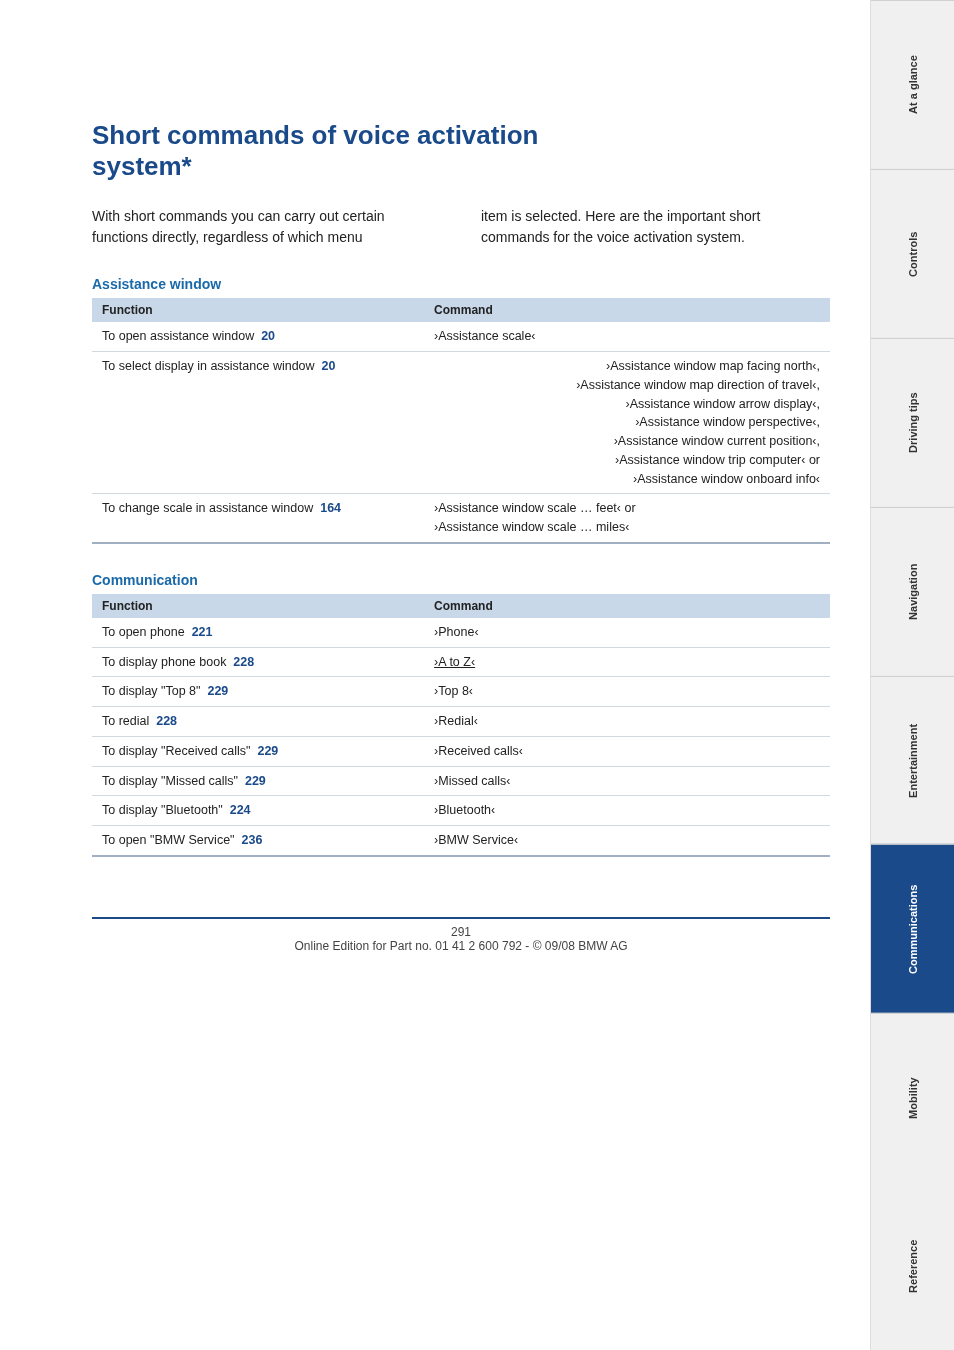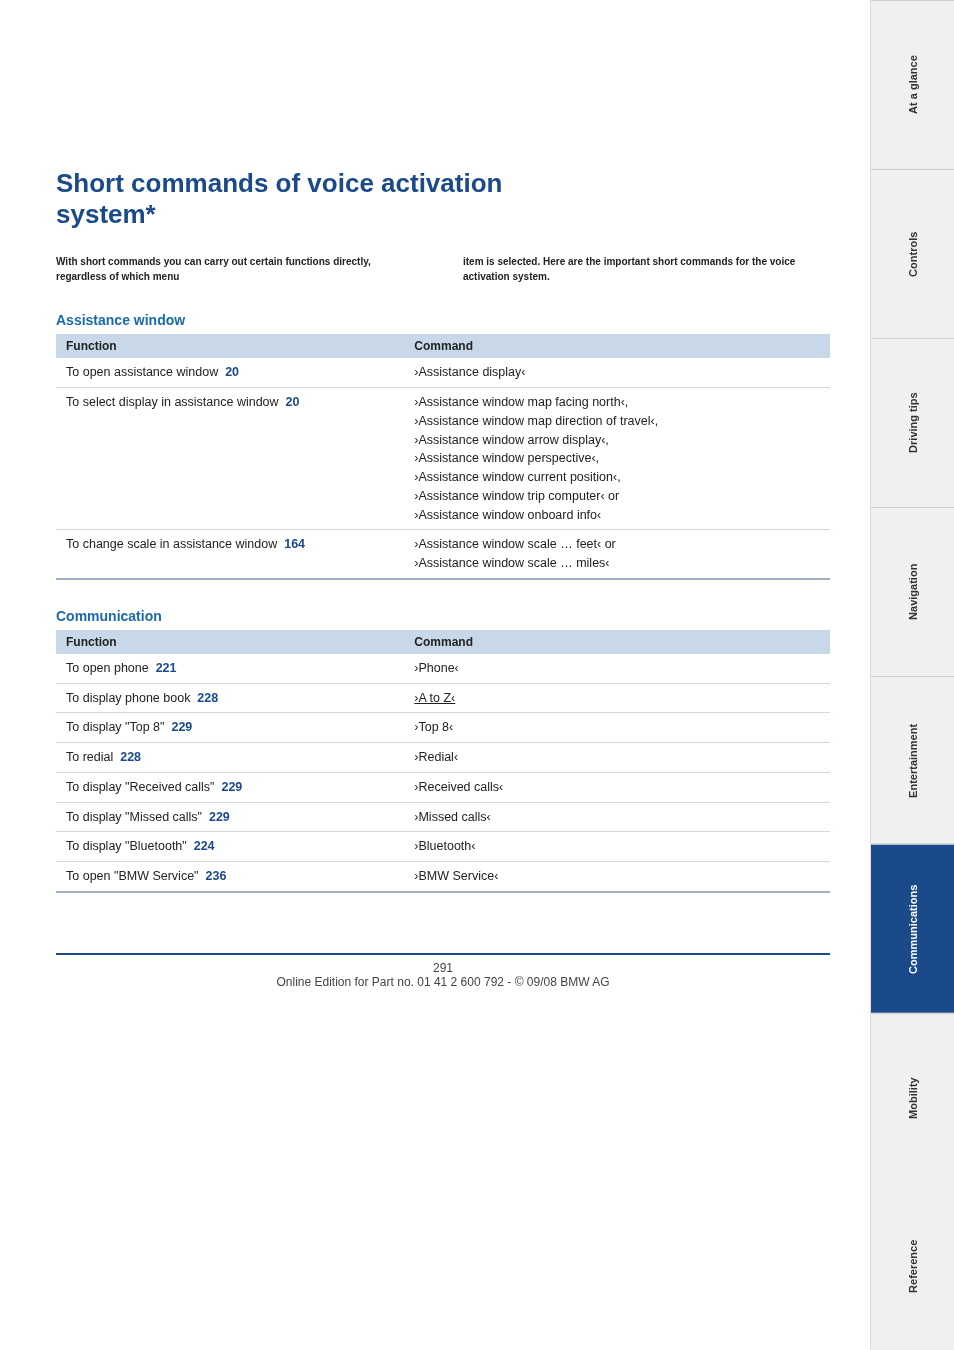--- a/index.html
+++ b/index.html
@@ -8,23 +8,22 @@
       font-size: 13px;
       background: #fff;
       color: #222;
       display: flex;
       width: 954px;
       min-height: 1350px;
     }
 
     .main-content {
       flex: 1;
-      padding: 120px 40px 40px 56px;
+      padding: 120px 40px 40px 92px;
       max-width: 870px;
-      margin-top: 48px;
     }
 
     .sidebar {
       width: 84px;
       display: flex;
       flex-direction: column;
       background: #fff;
       border-left: 1px solid #ddd;
     }
 
@@ -59,23 +58,22 @@
       font-weight: bold;
       color: #1a4a8a;
       line-height: 1.2;
       margin-bottom: 24px;
     }
 
     .intro-text {
       display: flex;
       gap: 40px;
       margin-bottom: 28px;
-      font-size: 10px;
+      font-size: 14px;
       line-height: 1.5;
-      font-weight: bold;
     }
 
     .intro-text p {
       flex: 1;
     }
 
     .section-title {
       font-size: 14px;
       font-weight: bold;
       color: #1a6aaa;
@@ -153,25 +151,25 @@
     <table>
       <thead>
         <tr>
           <th>Function</th>
           <th>Command</th>
         </tr>
       </thead>
       <tbody id="assistance-tbody">
       <tr>
             <td>To open assistance window&nbsp;&nbsp;<span class="page-num">20</span></td>
-            <td style="white-space: pre-line;">›Assistance display‹</td>
+            <td style="white-space: pre-line;">›Assistance scale‹</td>
           </tr>
           <tr>
             <td>To select display in assistance window&nbsp;&nbsp;<span class="page-num">20</span></td>
-            <td style="white-space: pre-line;">›Assistance window map facing north‹,
+            <td style="white-space: pre-line; text-align: right;">›Assistance window map facing north‹,
 ›Assistance window map direction of travel‹,
 ›Assistance window arrow display‹,
 ›Assistance window perspective‹,
 ›Assistance window current position‹,
 ›Assistance window trip computer‹ or
 ›Assistance window onboard info‹</td>
           </tr>
           <tr>
             <td>To change scale in assistance window&nbsp;&nbsp;<span class="page-num">164</span></td>
             <td style="white-space: pre-line;">›Assistance window scale … feet‹ or

